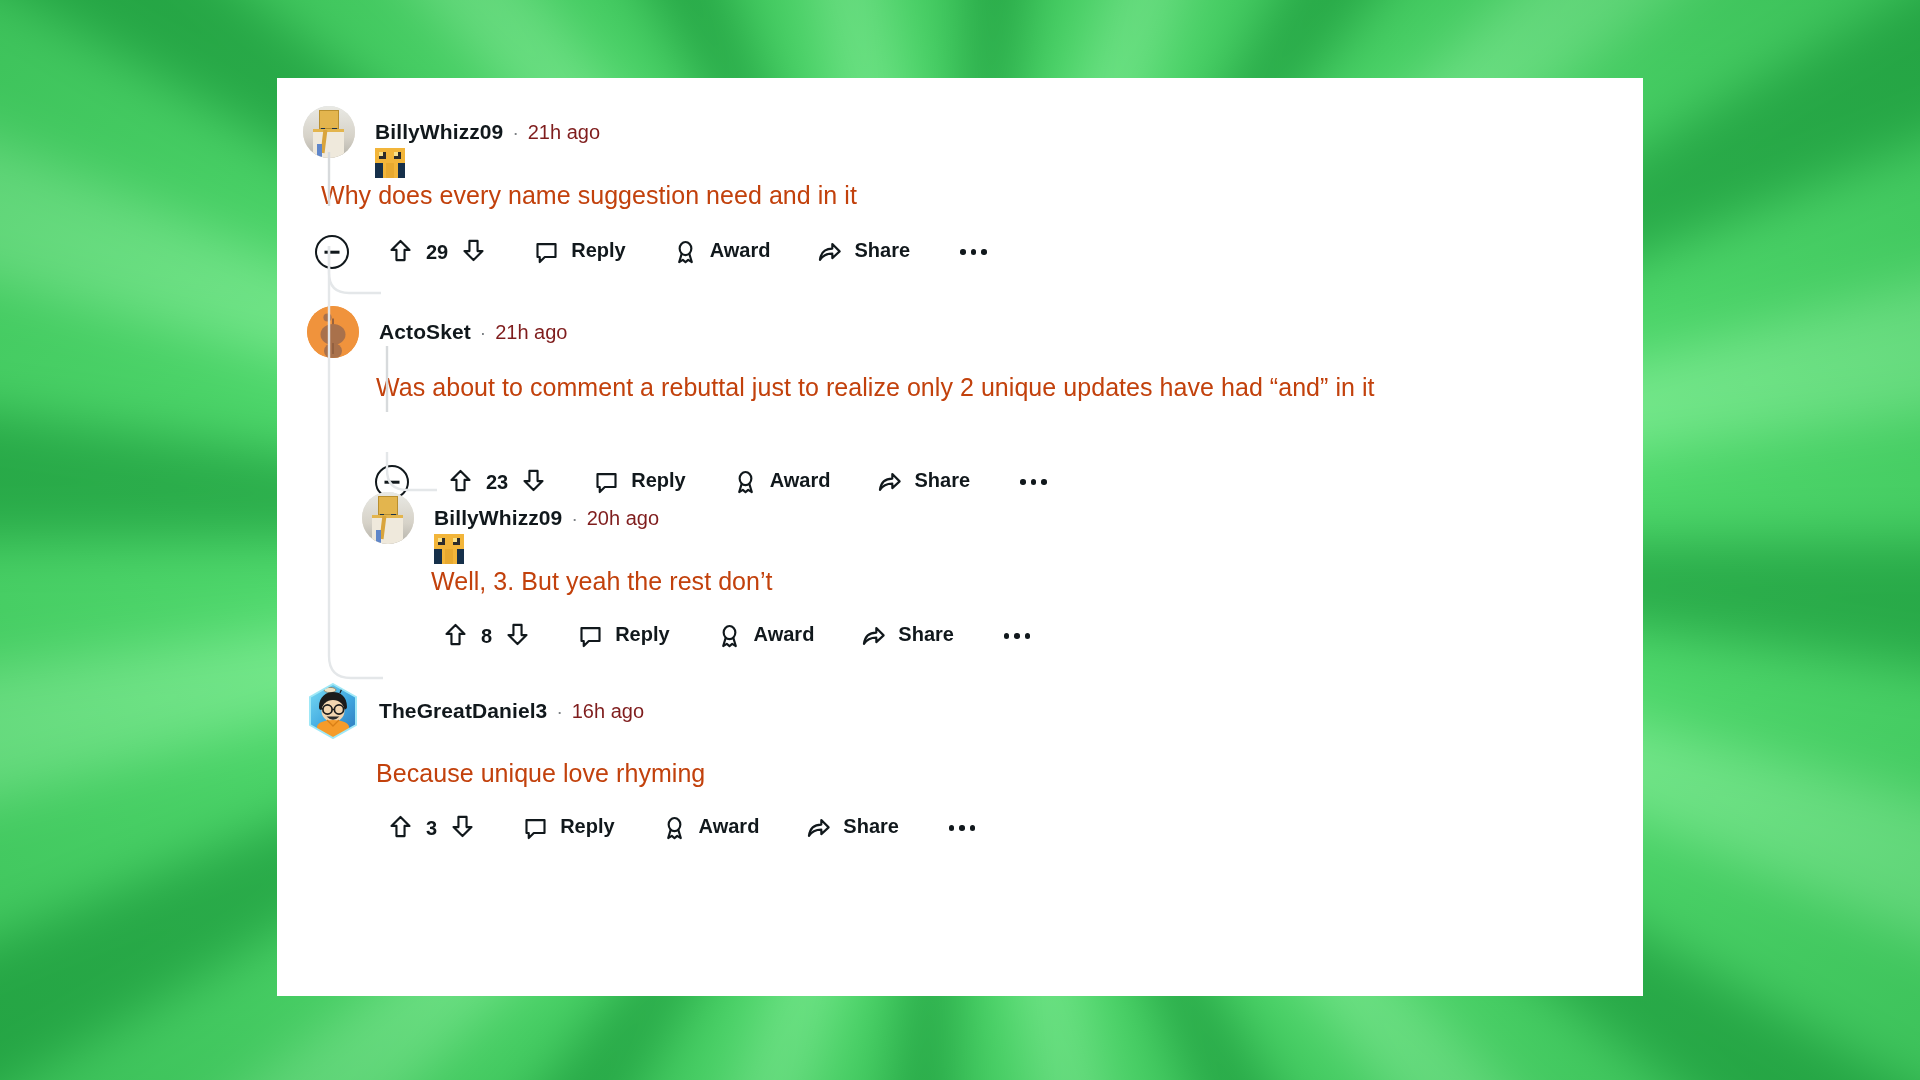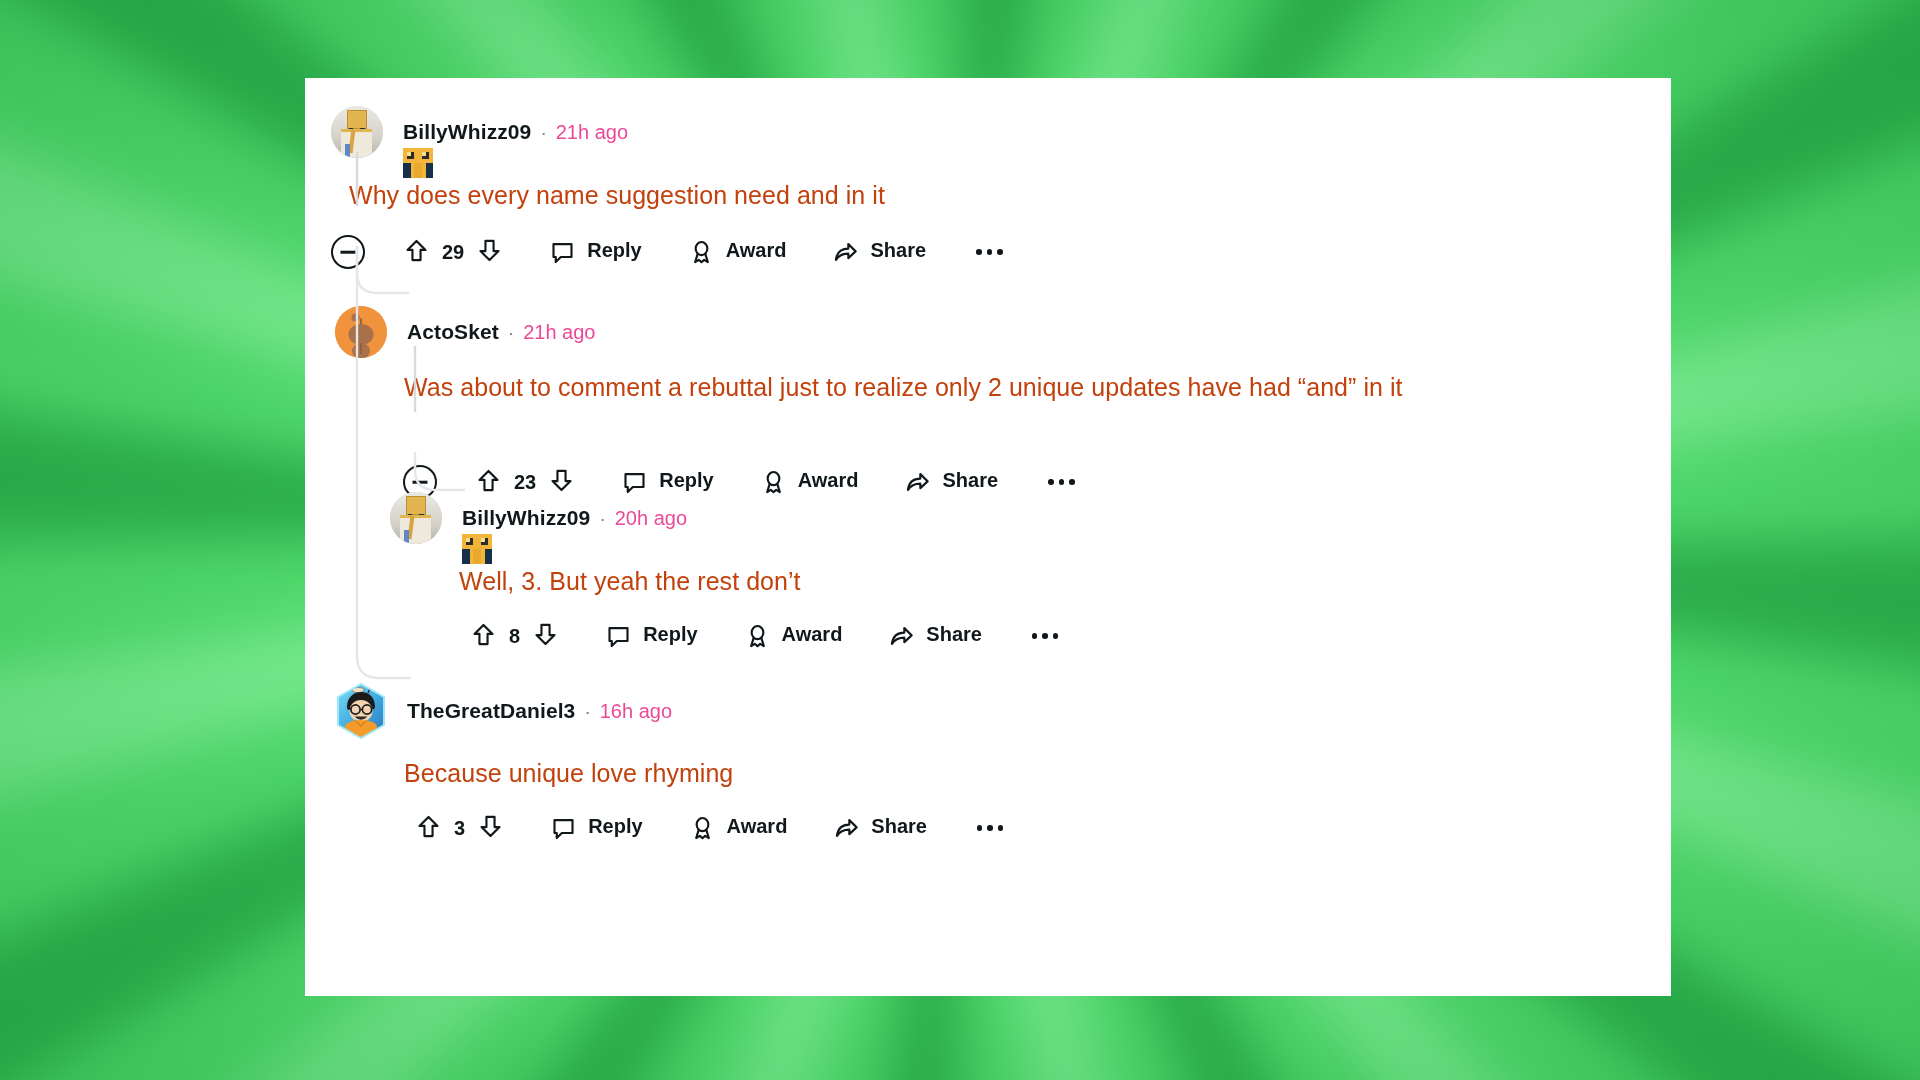--- a/index.html
+++ b/index.html
@@ -47,21 +47,20 @@
   #comment-card {
     position: absolute;
     left: 277px;
     top: 78px;
     width: 1366px;
     height: 918px;
     background: #ffffff;
     z-index: 2;
     padding: 18px 0 0 0;
     overflow: hidden;
-    margin-left: 28px;
   }
 
   .comment-list { position: relative; }
 
   
   .comment {
     position: relative;
   }
 
   .comment-header {
@@ -93,21 +92,21 @@
     font-size: 21px;
     color: #11181c;
     letter-spacing: .1px;
   }
   .dot {
     color: #7c8084;
     font-size: 19px;
     margin: 0 9px;
   }
   .tstamp {
-    color: #ec4899;
+    color: #7f1d1d;
     font-size: 20px;
   }
 
   
   .flair {
     position: absolute;
     width: 30px;
     height: 30px;
     image-rendering: pixelated;
   }
@@ -188,21 +187,21 @@
     position: absolute;
     left: 0; top: 0;
     width: 1366px; height: 918px;
     pointer-events: none;
     z-index: 3;
   }
 
   
   .c0 .comment-header { position: absolute; left: 26px;  top: 12px; }
   .c0 .body-text      { position: absolute; left: 44px;  top: 82px; }
-  .c0 .actions        { position: absolute; left: 0px;   top: 130px; }
+  .c0 .actions        { position: absolute; left: 0px;   top: 130px; padding-left: 12px; }
 
   .c1 .comment-header { position: absolute; left: 30px;  top: 212px; }
   .c1 .body-text      { position: absolute; left: 99px;  top: 274px; width: 1180px;}
   .c1 .actions        { position: absolute; left: 72px;  top: 360px; }
 
   .c2 .comment-header { position: absolute; left: 85px;  top: 398px; }
   .c2 .body-text      { position: absolute; left: 154px; top: 468px; }
   .c2 .actions        { position: absolute; left: 165px; top: 514px; }
 
   .c3 .comment-header { position: absolute; left: 30px;  top: 591px; align-items: center; }

